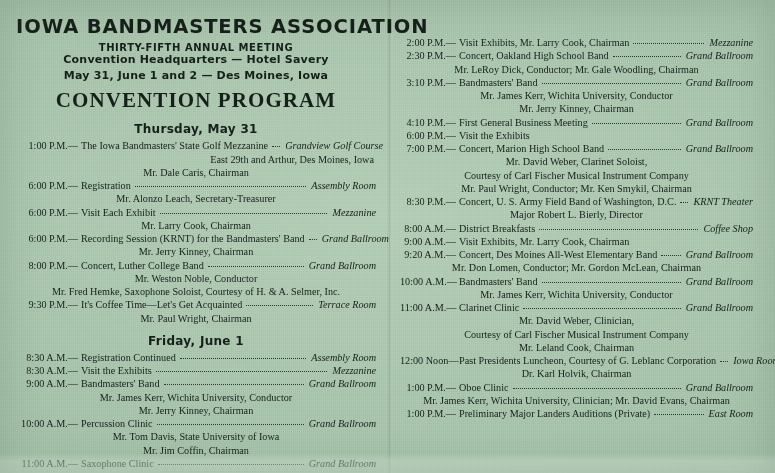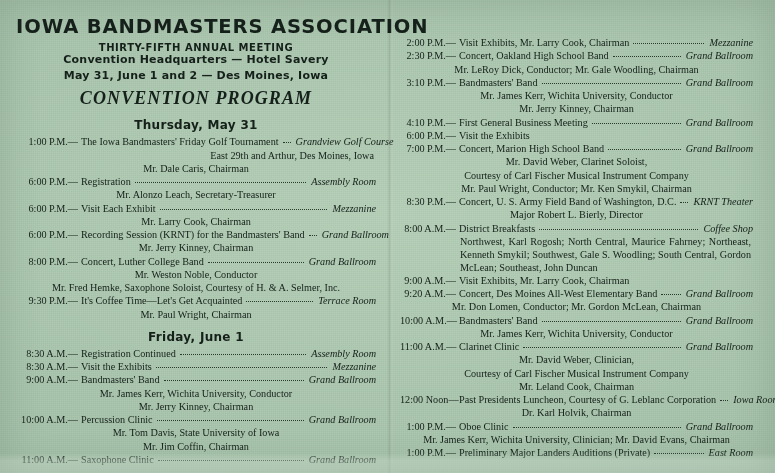--- a/index.html
+++ b/index.html
@@ -53,22 +53,22 @@
     margin-bottom:0;
   }
   .sub2,.sub3{
     font-family:"DejaVu Sans", sans-serif;
     font-weight:bold;font-size:11px;letter-spacing:0.2px;
     margin-bottom:3px;
   }
   .sub3{margin-bottom:0;}
   .conv-program{
     font-family:"Liberation Serif", serif;
-    font-style:italic;font-weight:bold;
-    font-size:18px;letter-spacing:1.1px;
+    font-weight:bold;
+    font-size:21px;letter-spacing:1.1px;
     margin:6px 0 9px 0;
   }
   .dayhead{
     font-family:"DejaVu Sans", sans-serif;
     font-weight:bold;font-size:12px;letter-spacing:0.3px;
     text-align:center;
     margin:9px 0 3px 0;
   }
   .dayhead.tight{margin-top:7px;}
 
@@ -127,21 +127,21 @@
       <div class="sub1">THIRTY-FIFTH ANNUAL MEETING</div>
       <div class="sub2">Convention Headquarters — Hotel Savery</div>
       <div class="sub3">May 31, June 1 and 2 — Des Moines, Iowa</div>
       <div class="conv-program">CONVENTION PROGRAM</div>
     </div>
 
     <div class="dayhead">Thursday, May 31</div>
     <div class="sched" id="thursday-list">
         <div class="row">
           <span class="time t-w">1:00 P.M.—</span>
-          <span class="desc">The Iowa Bandmasters' Friday Golf Tournament</span>
+          <span class="desc">The Iowa Bandmasters' State Golf Mezzanine</span>
           <span class="lead"></span>
           <span class="place">Grandview Golf Course</span>
         </div>
         <div class="sub indentright">East 29th and Arthur, Des Moines, Iowa</div>
         <div class="sub">Mr. Dale Caris, Chairman</div>
         <div class="row">
           <span class="time t-w">6:00 P.M.—</span>
           <span class="desc">Registration</span>
           <span class="lead"></span>
           <span class="place">Assembly Room</span>
@@ -273,21 +273,20 @@
         <div class="sub">Major Robert L. Bierly, Director</div>
       </div>
 
     <div class="sched" id="saturday-list">
         <div class="row">
           <span class="time t-w-r">8:00 A.M.—</span>
           <span class="desc">District Breakfasts</span>
           <span class="lead"></span>
           <span class="place">Coffee Shop</span>
         </div>
-        <div class="block r">Northwest, Karl Rogosh; North Central, Maurice Fahrney; Northeast, Kenneth Smykil; Southwest, Gale S. Woodling; South Central, Gordon McLean; Southeast, John Duncan</div>
         <div class="row">
           <span class="time t-w-r">9:00 A.M.—</span>
           <span class="desc">Visit Exhibits, Mr. Larry Cook, Chairman</span>
           <span class="lead none"></span>
           <span class="place"></span>
         </div>
         <div class="row">
           <span class="time t-w-r">9:20 A.M.—</span>
           <span class="desc">Concert, Des Moines All-West Elementary Band</span>
           <span class="lead"></span>

